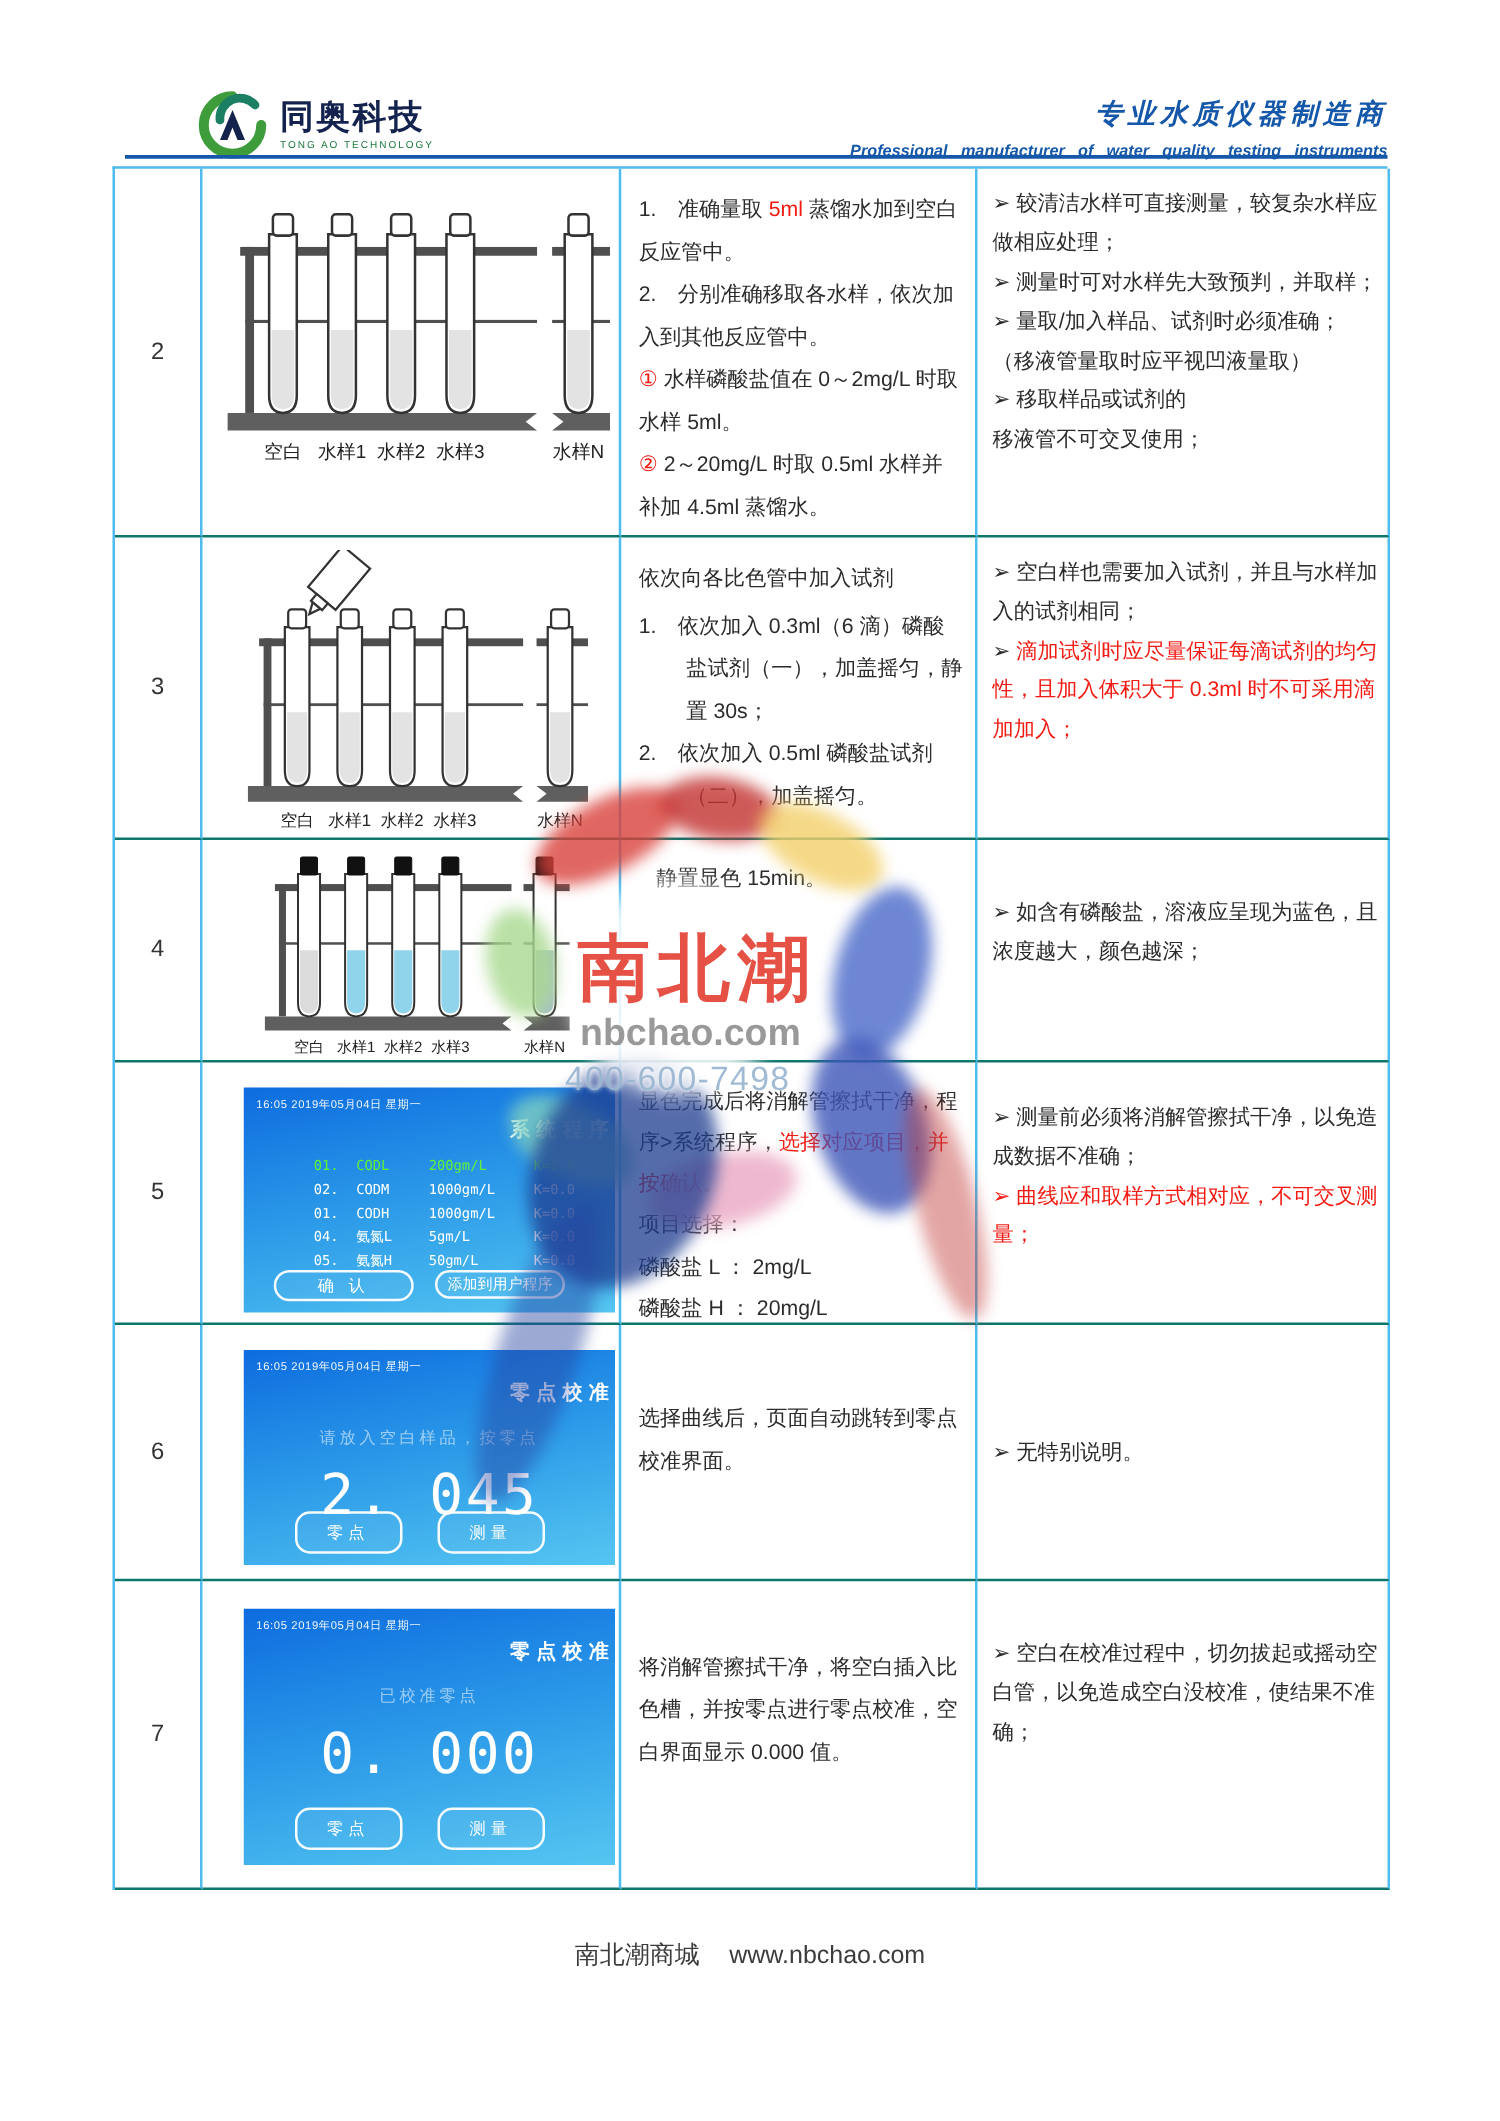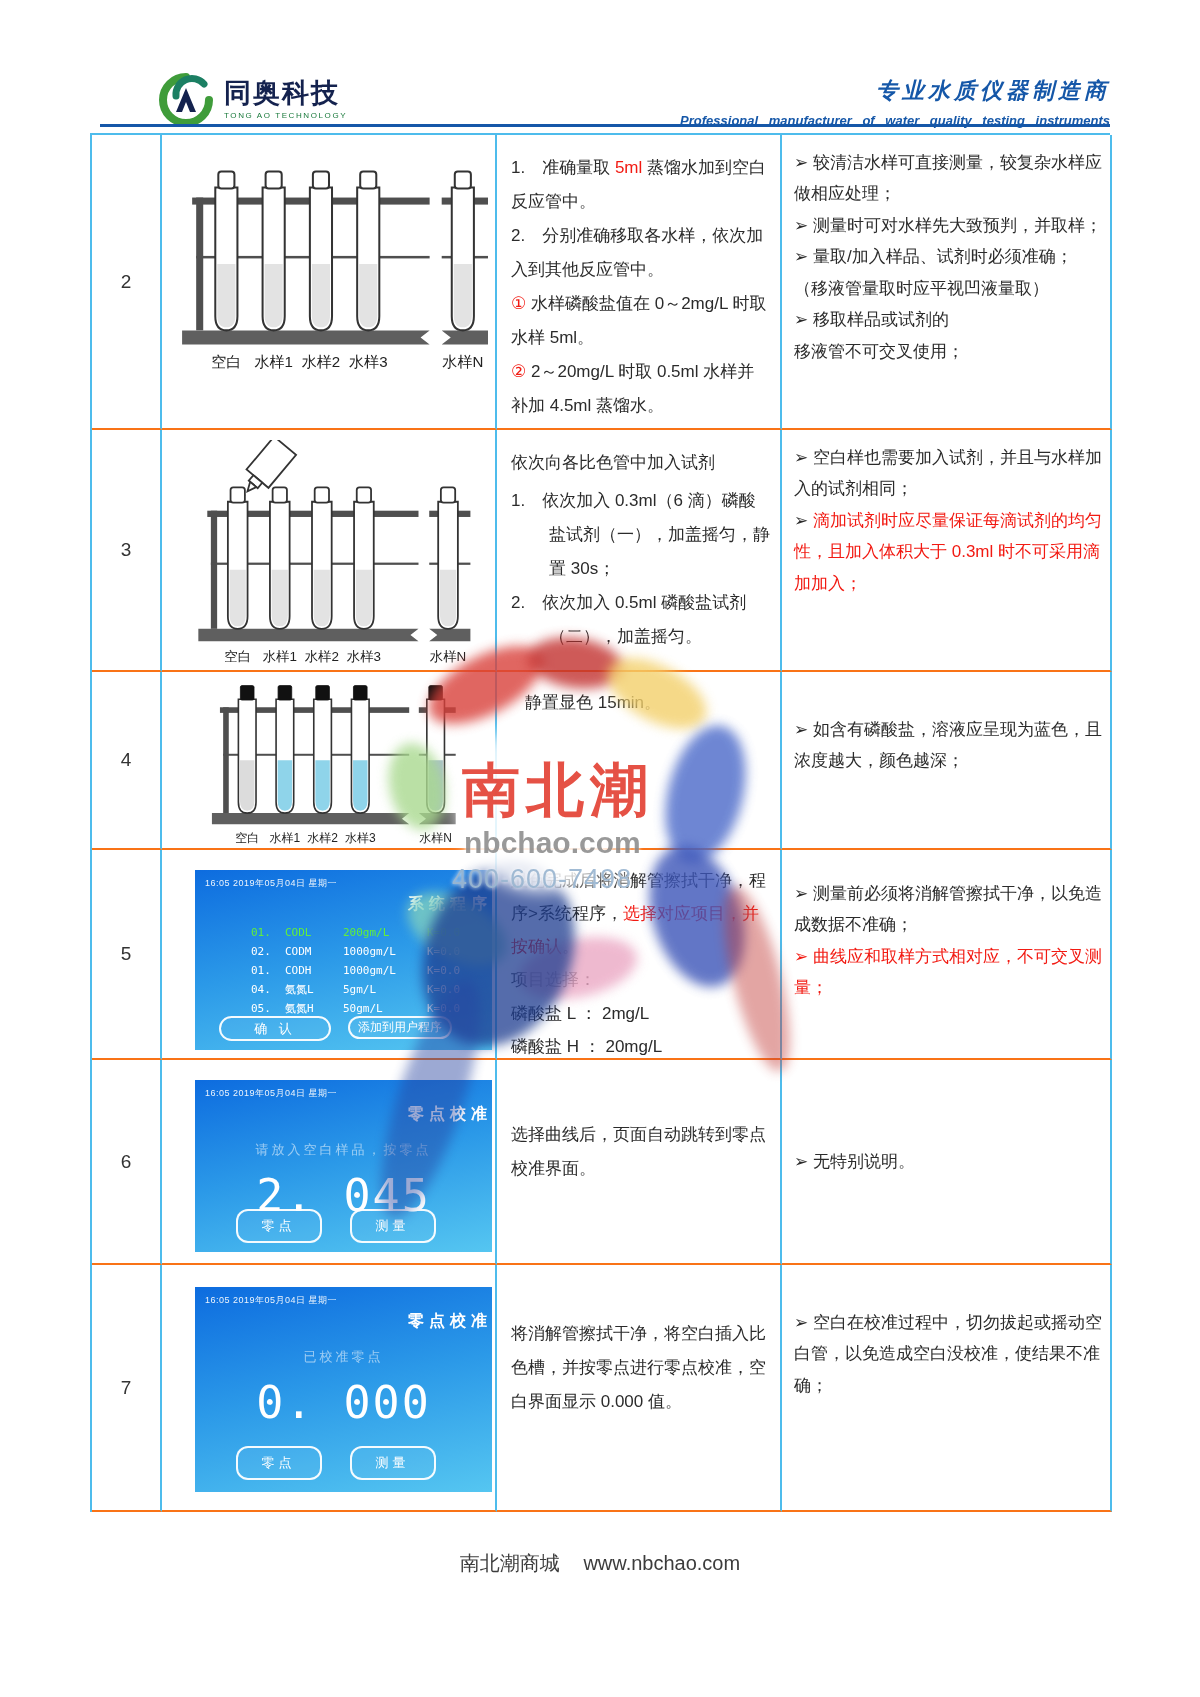--- a/index.html
+++ b/index.html
@@ -15,21 +15,21 @@
   .slogan { position:absolute; right:90px; top:76px; text-align:right; color:#1557a8; }
   .slogan-cn { font-size:22px; font-weight:700; font-style:italic; letter-spacing:4px; }
   .slogan-en { font-size:13px; font-weight:700; font-style:italic; margin-top:7px; word-spacing:7px; }
   .header-rule { position:absolute; left:100px; top:124px; width:1010px; height:2.5px; background:#1557a8; }
 
   
   .doc-table { position:absolute; left:90px; top:133px; width:1020px;
     display:grid; grid-template-columns:70px 335px 285px 330px;
     grid-template-rows:295px 242px 178px 210px 205px 247px;
     border-top:2px solid #4ebcec; border-left:2px solid #4ebcec; background:#fff; }
-  .cell { border-right:2px solid #4ebcec; border-bottom:2px solid #f97316; position:relative; overflow:hidden; }
+  .cell { border-right:2px solid #4ebcec; border-bottom:2px solid #0f766e; position:relative; overflow:hidden; }
   .numcell { display:flex; align-items:center; justify-content:center; font-size:19px; color:#333; }
   .steps { font-size:17px; line-height:2.0; color:#2b2b2b; padding:16px 10px 0 14px; }
   .notes { font-size:17px; line-height:1.85; color:#2b2b2b; padding:12px 8px 0 12px; }
   .steps p, .notes p { margin:0; }
   .hang { padding-left:38px; text-indent:-38px; margin-bottom:4px; }
   .red { color:#f21a12; }
   .steps.r4 { display:flex; align-items:flex-start; padding-top:14px; }
   .notes.r4 { padding-top:42px; }
   .notes.r5 { padding-top:28px; }
   .steps.r6 { padding-top:58px; }
@@ -58,21 +58,21 @@
   .btn-row { position:absolute; bottom:9px; left:0; right:0; display:flex; justify-content:center; gap:17px; padding-right:16px; }
   .pill { display:flex; align-items:center; justify-content:center; border:2px solid rgba(255,255,255,.95);
     border-radius:14px; color:#fff; background:rgba(255,255,255,.05); }
   .pill-confirm { width:112px; height:25px; font-size:13px; letter-spacing:4px; }
   .pill-add { height:23px; padding:0 8px; font-size:12px; border-radius:12px; }
   .zero-hint { text-align:center; font-size:13px; letter-spacing:3px; color:rgba(255,255,255,.55); margin-top:16px; }
   .zero-value { text-align:center; font-family:"DejaVu Sans Mono",monospace; font-size:45px; letter-spacing:2px; margin-top:10px; font-weight:400; }
   .pill-small { width:86px; height:34px; font-size:13px; letter-spacing:4px; border-radius:12px; }
 
   
-  .watermark { position:absolute; left:368px; top:644px; width:430px; height:600px; pointer-events:none; z-index:5;text-align:right; }
+  .watermark { position:absolute; left:368px; top:628px; width:430px; height:600px; pointer-events:none; z-index:5;text-align:right; }
   .blob { position:absolute; border-radius:50%; filter:blur(6px); opacity:.8; }
   .wm-center { position:absolute; left:88px; top:78px; width:170px; height:170px; border-radius:50%;
     background:rgba(255,255,255,.85); filter:blur(8px); }
   .wm-brand { position:absolute; left:94px; top:108px; font-size:58px; font-weight:700; color:#e23a2c; opacity:.88;
     letter-spacing:6px; text-shadow:0 0 5px #fff,0 0 2px #fff; }
   .wm-domain { position:absolute; left:96px; top:182px; font-size:30px; font-weight:700; color:#8f8f8f; opacity:.9; text-shadow:0 0 4px #fff; }
   .wm-phone { position:absolute; left:84px; top:220px; font-size:27px; color:#9db8d2; opacity:.95; letter-spacing:1px; text-shadow:0 0 4px #fff; }
 
   
   .footer { position:absolute; left:0; top:1550px; width:100%; text-align:center; font-size:20px; color:#3c3c3c; }

